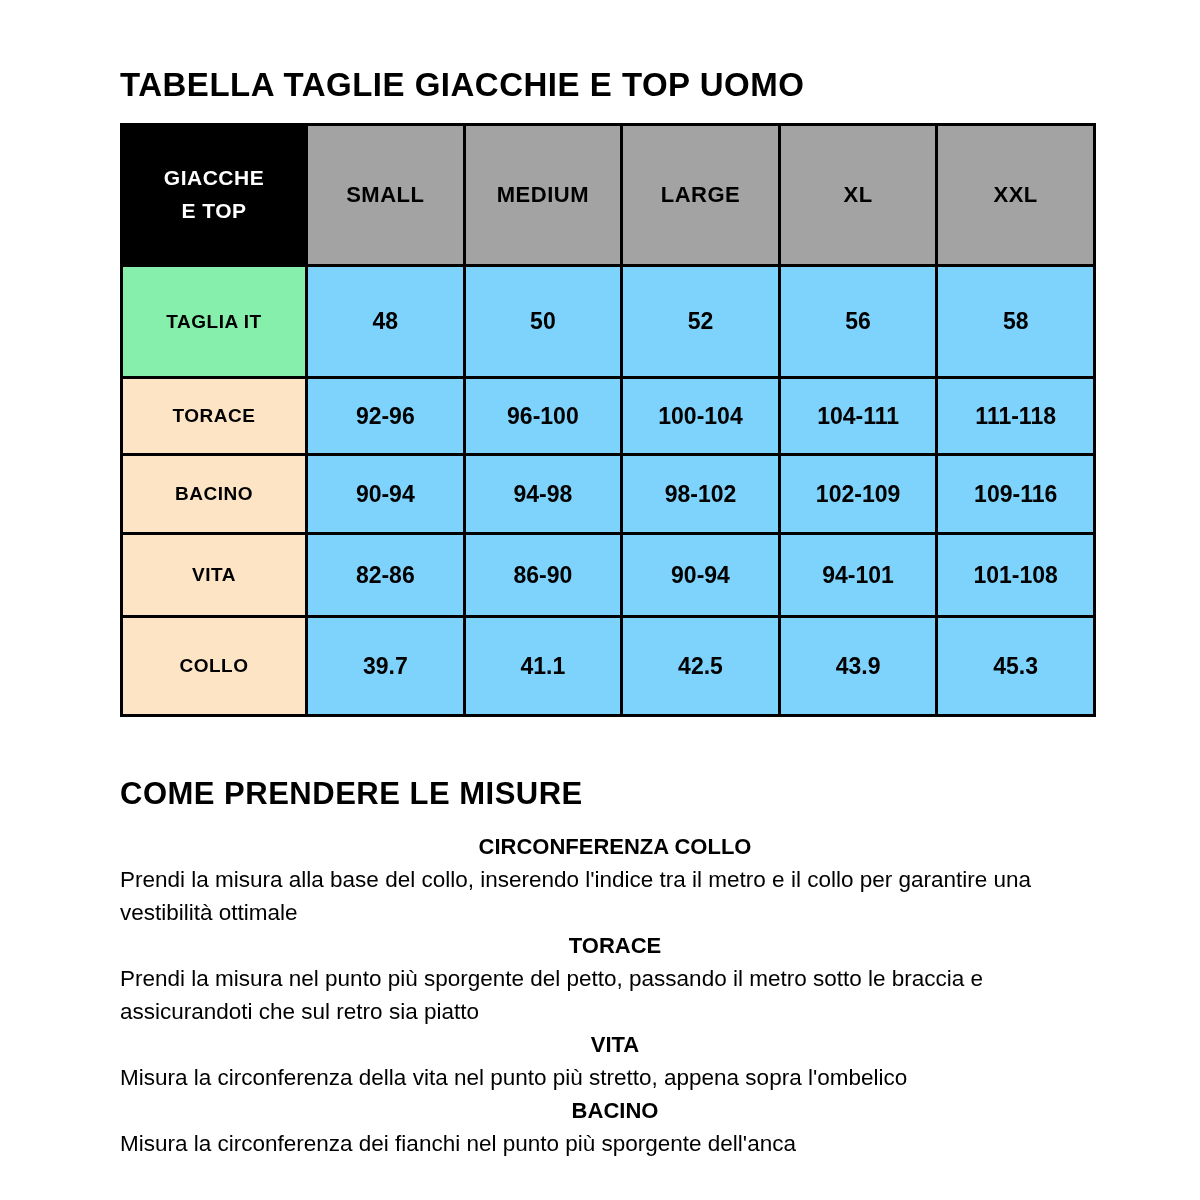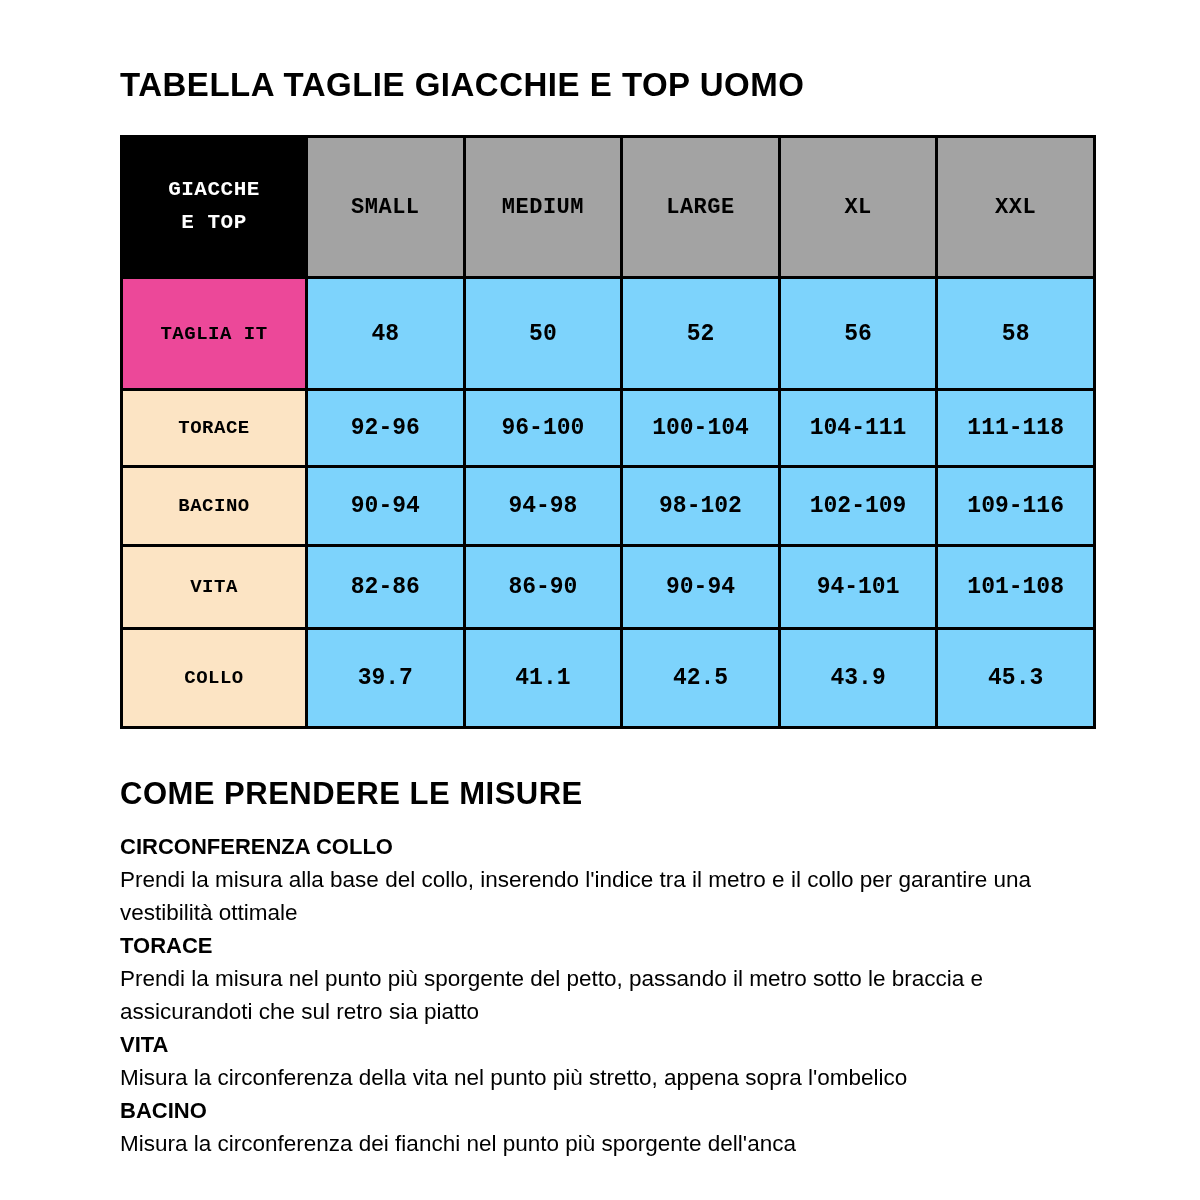--- a/index.html
+++ b/index.html
@@ -24,25 +24,24 @@
     left: 120px;
     top: 66px;
     font-size: 33px;
     font-weight: bold;
     letter-spacing: 0.5px;
     white-space: nowrap;
   }
   table.size-table {
     position: absolute;
     left: 120px;
-    top: 135px;
+    top: 123px;
     width: 973px;
     border-collapse: collapse;
     table-layout: fixed;
-    font-family: Liberation Mono, monospace;
   }
   table.size-table td {
     border: 3px solid #000000;
     text-align: center;
     vertical-align: middle;
     padding: 0;
   }
   col.label-col { width: 185px; }
   col.size-col  { width: 157.6px; }
 
@@ -67,21 +66,21 @@
     font-size: 22px;
     letter-spacing: 0.5px;
   }
   td.row-label {
     background: #FCE4C4;
     font-weight: bold;
     font-size: 19px;
     letter-spacing: 0.5px;
   }
   tr.row-taglia td.row-label {
-    background: #ec4899;
+    background: #86efac;
   }
   td.value-cell {
     background: #7dd3fc;
     font-weight: bold;
     font-size: 23px;
   }
 
   .instructions {
     position: absolute;
     left: 120px;
@@ -91,20 +90,21 @@
   .section-heading {
     font-size: 31px;
     font-weight: bold;
     letter-spacing: 0.5px;
     margin-bottom: 18px;
   }
   .instr-title {
     font-size: 22px;
     font-weight: bold;
     line-height: 33px;
+    text-align: center;
   }
   .instr-text {
     font-size: 22.5px;
     font-weight: normal;
     line-height: 33px;
   }
 </style>
 </head>
 <body>
 

